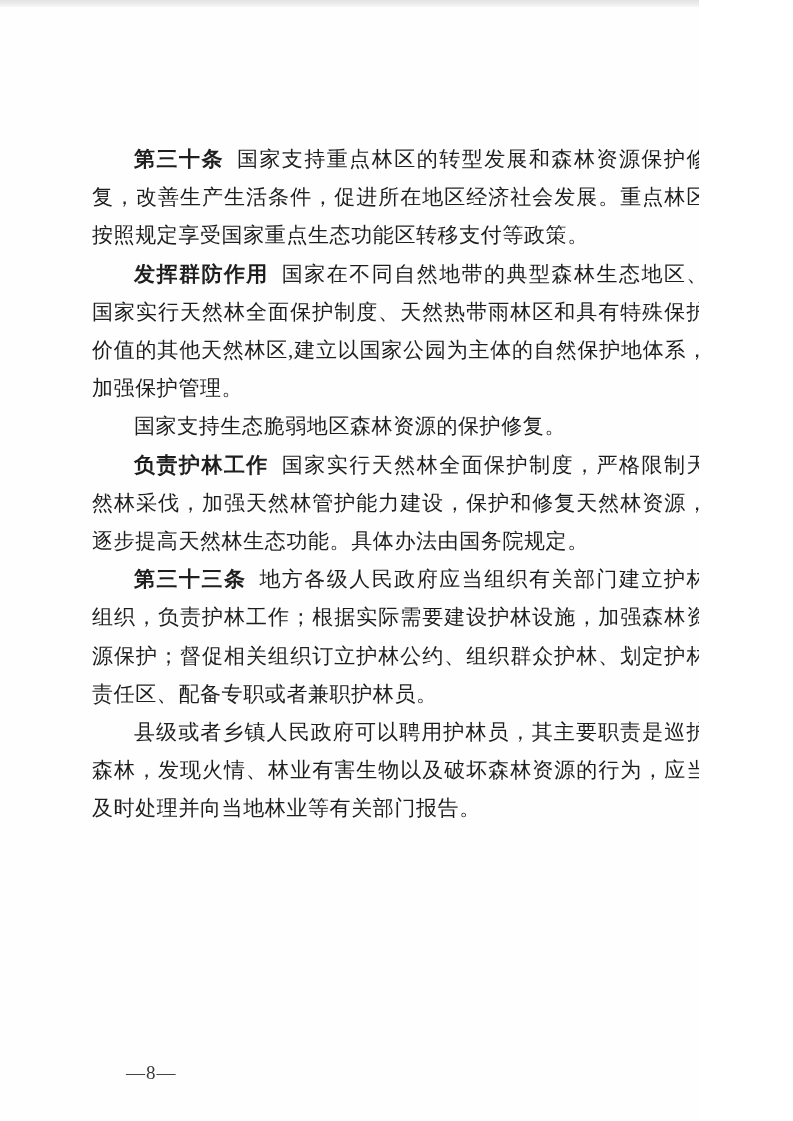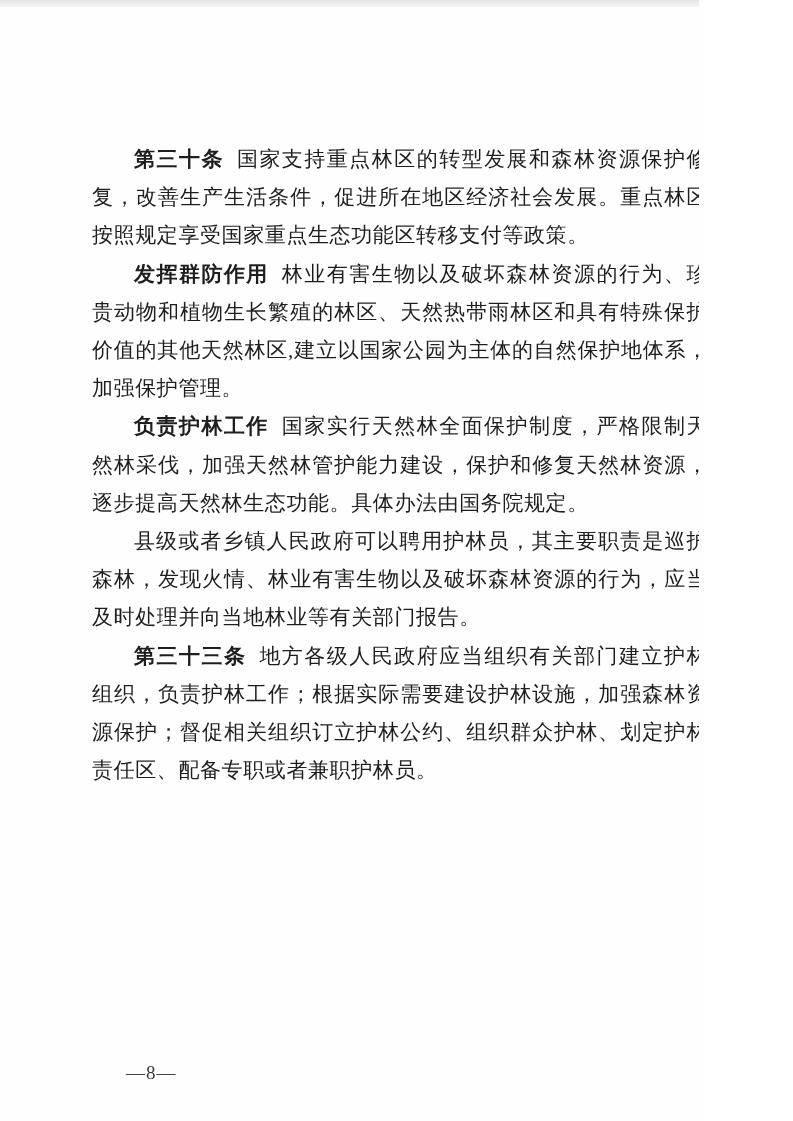--- a/index.html
+++ b/index.html
@@ -58,26 +58,27 @@
 </style>
 </head>
 <body>
 
 <div class="page">
   <div class="scan-edge-top"></div>
 
   <div class="content">
     <p class="para"><span class="article-label">第三十条</span><span>国家支持重点林区的转型发展和森林资源保护修复，改善生产生活条件，促进所在地区经济社会发展。重点林区按照规定享受国家重点生态功能区转移支付等政策。</span></p>
 
-    <p class="para"><span class="article-label">发挥群防作用</span><span>林业有害生物以及破坏森林资源的行为、珍贵动物和植物生长繁殖的林区、天然热带雨林区和具有特殊保护价值的其他天然林区,建立以国家公园为主体的自然保护地体系，加强保护管理。</span></p>
+    <p class="para"><span class="article-label">发挥群防作用</span><span>国家在不同自然地带的典型森林生态地区、国家实行天然林全面保护制度、天然热带雨林区和具有特殊保护价值的其他天然林区,建立以国家公园为主体的自然保护地体系，加强保护管理。</span></p>
 
+    <p class="para"><span>国家支持生态脆弱地区森林资源的保护修复。</span></p>
 
 
     <p class="para"><span class="article-label">负责护林工作</span><span>国家实行天然林全面保护制度，严格限制天然林采伐，加强天然林管护能力建设，保护和修复天然林资源，逐步提高天然林生态功能。具体办法由国务院规定。</span></p>
 
+    <p class="para"><span class="article-label">第三十三条</span><span>地方各级人民政府应当组织有关部门建立护林组织，负责护林工作；根据实际需要建设护林设施，加强森林资源保护；督促相关组织订立护林公约、组织群众护林、划定护林责任区、配备专职或者兼职护林员。</span></p>
+
     <p class="para"><span>县级或者乡镇人民政府可以聘用护林员，其主要职责是巡护森林，发现火情、林业有害生物以及破坏森林资源的行为，应当及时处理并向当地林业等有关部门报告。</span></p>
-
-    <p class="para"><span class="article-label">第三十三条</span><span>地方各级人民政府应当组织有关部门建立护林组织，负责护林工作；根据实际需要建设护林设施，加强森林资源保护；督促相关组织订立护林公约、组织群众护林、划定护林责任区、配备专职或者兼职护林员。</span></p>
 
   </div>
 
   <div class="footer-page-number">—8—</div>
 </div>
 
 </body></html>

